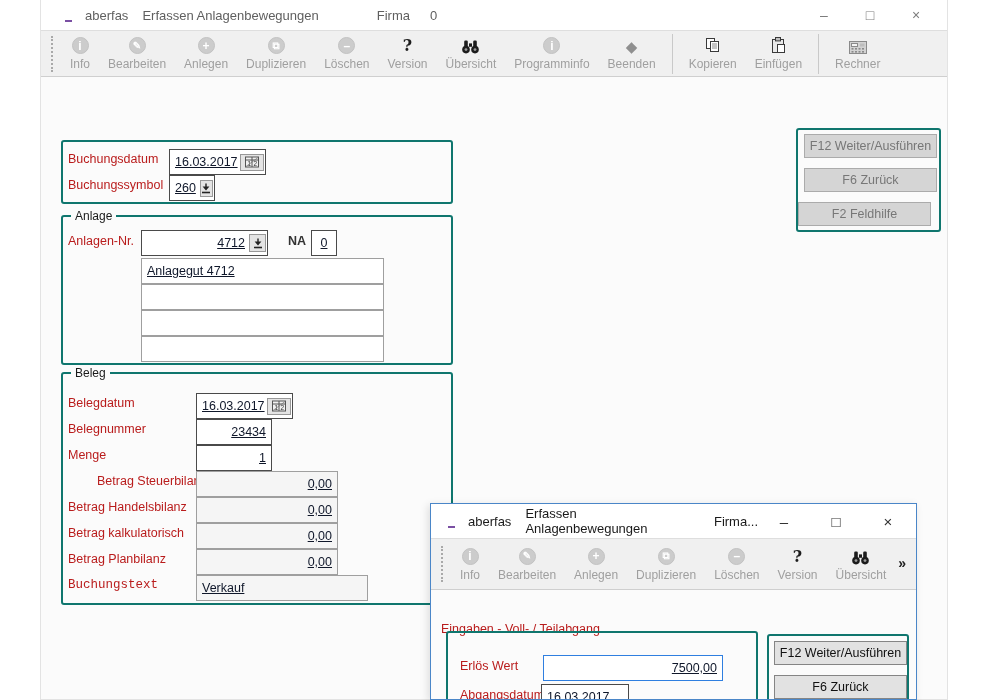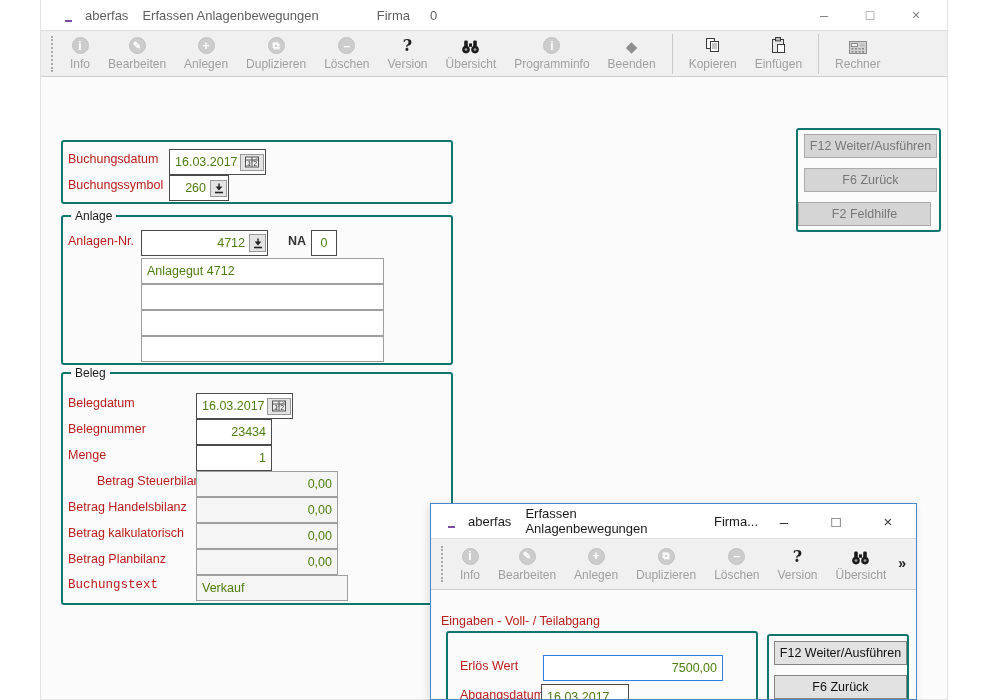--- a/index.html
+++ b/index.html
@@ -50,22 +50,22 @@
   .diamond { color:#8f8f8f; font-size:15px; line-height:1; }
   .overflow-chevron { position:absolute; right:10px; top:16px; font-size:14px;
                       font-weight:bold; color:#222; }
 
   
   .gbox { position:absolute; border:2px solid #0f766e; border-radius:3px; }
   .legend { position:absolute; top:-8px; left:8px; background:#fbfbfb; padding:0 4px;
             font-size:12px; color:#1a1a1a; }
   .lbl { position:absolute; font-size:12.5px; color:#b91c1c; line-height:21px; white-space:nowrap; }
   .fld { position:absolute; height:21px; display:flex; align-items:center;
-         font-size:12.5px; color:#4d7c0f; padding:12px 5px; background:#fff;
-         border:1px solid #9f9f9f; white-space:nowrap; }
+         font-size:12.5px; color:#0f172a; padding:12px 5px; background:#fff;
+         border:1px solid #9f9f9f; white-space:nowrap;text-decoration:underline; }
   .fld.dark { border-color:#4a4a4a; }
   .fld.r { justify-content:flex-end; }
   .fld.c { justify-content:center; }
   .fld.gray { background:#f5f5f5; }
   .fld.withbtn { padding-right:0; }
   .mini-btn { margin-left:auto; height:17px; margin-right:1px; background:#e4e4e4;
               border:1px solid #989898; display:flex; align-items:center;
               justify-content:center; }
   .cal-btn { width:24px; }
   .dd-btn { width:17px; }
@@ -216,21 +216,21 @@
             <rect x="0.5" y="1" width="13" height="10" fill="#f1f1f1" stroke="#555"></rect>
             <line x1="7" y1="1" x2="7" y2="11" stroke="#555"></line>
             <line x1="0.5" y1="4" x2="13.5" y2="4" stroke="#555"></line>
             <text x="2.5" y="9.5" font-size="6.5" fill="#333" font-family="Liberation Sans, sans-serif">1</text>
             <text x="8.5" y="9.5" font-size="6.5" fill="#333" font-family="Liberation Sans, sans-serif">2</text>
             <line x1="1" y1="10.5" x2="13" y2="1.5" stroke="#777" stroke-width="0.8"></line>
           </svg>
         </span>
     </span>
     <span class="lbl" style="left:5px; top:33px;">Buchungssymbol</span>
-    <span class="fld dark withbtn r" style="left:106px; top:33px; width:60px;">
+    <span class="fld dark withbtn r" style="left:106px; top:33px; width:46px;">
       <span>260</span>
       <span class="mini-btn dd-btn" style="margin-left:4px">
           <svg width="10" height="11" viewBox="0 0 10 11">
             <path d="M5 0.5 v3.5" stroke="#222" stroke-width="1.4"></path>
             <path d="M1.6 3.5 L5 7.4 L8.4 3.5 Z" fill="#222"></path>
             <line x1="1" y1="9.5" x2="9" y2="9.5" stroke="#222" stroke-width="1.6"></line>
           </svg>
         </span>
     </span>
   </div>
@@ -286,21 +286,21 @@
     <span class="lbl" style="left:5px; top:123px;">Betrag Handelsbilanz</span>
     <span class="fld gray r" style="left:133px; top:123px; width:142px;">0,00</span>
 
     <span class="lbl" style="left:5px; top:149px;">Betrag kalkulatorisch</span>
     <span class="fld gray r" style="left:133px; top:149px; width:142px;">0,00</span>
 
     <span class="lbl" style="left:5px; top:175px;">Betrag Planbilanz</span>
     <span class="fld gray r" style="left:133px; top:175px; width:142px;">0,00</span>
 
     <span class="lbl" style="left:5px; top:201px;font-family:Liberation Mono, monospace;">Buchungstext</span>
-    <span class="fld gray" style="left:133px; top:201px; width:152px;">Verkauf</span>
+    <span class="fld gray" style="left:133px; top:201px; width:172px;">Verkauf</span>
   </div>
 
   <div class="gbox" style="left:755px; top:128px; width:145px; height:104px;">
     <span class="panel-btn" style="left:6px; top:4px;">F12 Weiter/Ausführen</span>
     <span class="panel-btn" style="left:6px; top:38px;">F6 Zurück</span>
     <span class="panel-btn" style="left:0; top:72px;">F2 Feldhilfe</span>
   </div>
 </div>
 
 <div class="window-dialog">
@@ -365,21 +365,21 @@
             <circle cx="14" cy="9.6" r="3.8" fill="#1c1c1c"></circle>
             <circle cx="5" cy="9.6" r="1.4" fill="#9a9a9a"></circle>
             <circle cx="14" cy="9.6" r="1.4" fill="#9a9a9a"></circle>
           </svg>
         </span>
       <span>Übersicht</span>
       </span>
     <span class="overflow-chevron">»</span>
   </div>
 
-  <span class="lbl abs" style="left:10px; top:107px;">Eingaben - Voll- / Teilabgang</span>
+  <span class="lbl abs" style="left:10px; top:115px;">Eingaben - Voll- / Teilabgang</span>
 
   <div class="gbox" style="left:15px; top:127px; width:312px; height:85px;">
     <span class="lbl" style="left:12px; top:23px;">Erlös Wert</span>
     <span class="fld r focusblue" style="left:95px; top:22px; width:180px; height:23px;">7500,00</span>
     <span class="lbl" style="left:12px; top:52px;">Abgangsdatum</span>
     <span class="fld dark" style="left:93px; top:51px; width:88px; height:23px;">16.03.2017</span>
   </div>
 
   <div class="gbox" style="left:336px; top:130px; width:142px; height:82px;">
     <span class="panel-btn enabled" style="left:5px; top:5px;">F12 Weiter/Ausführen</span>

